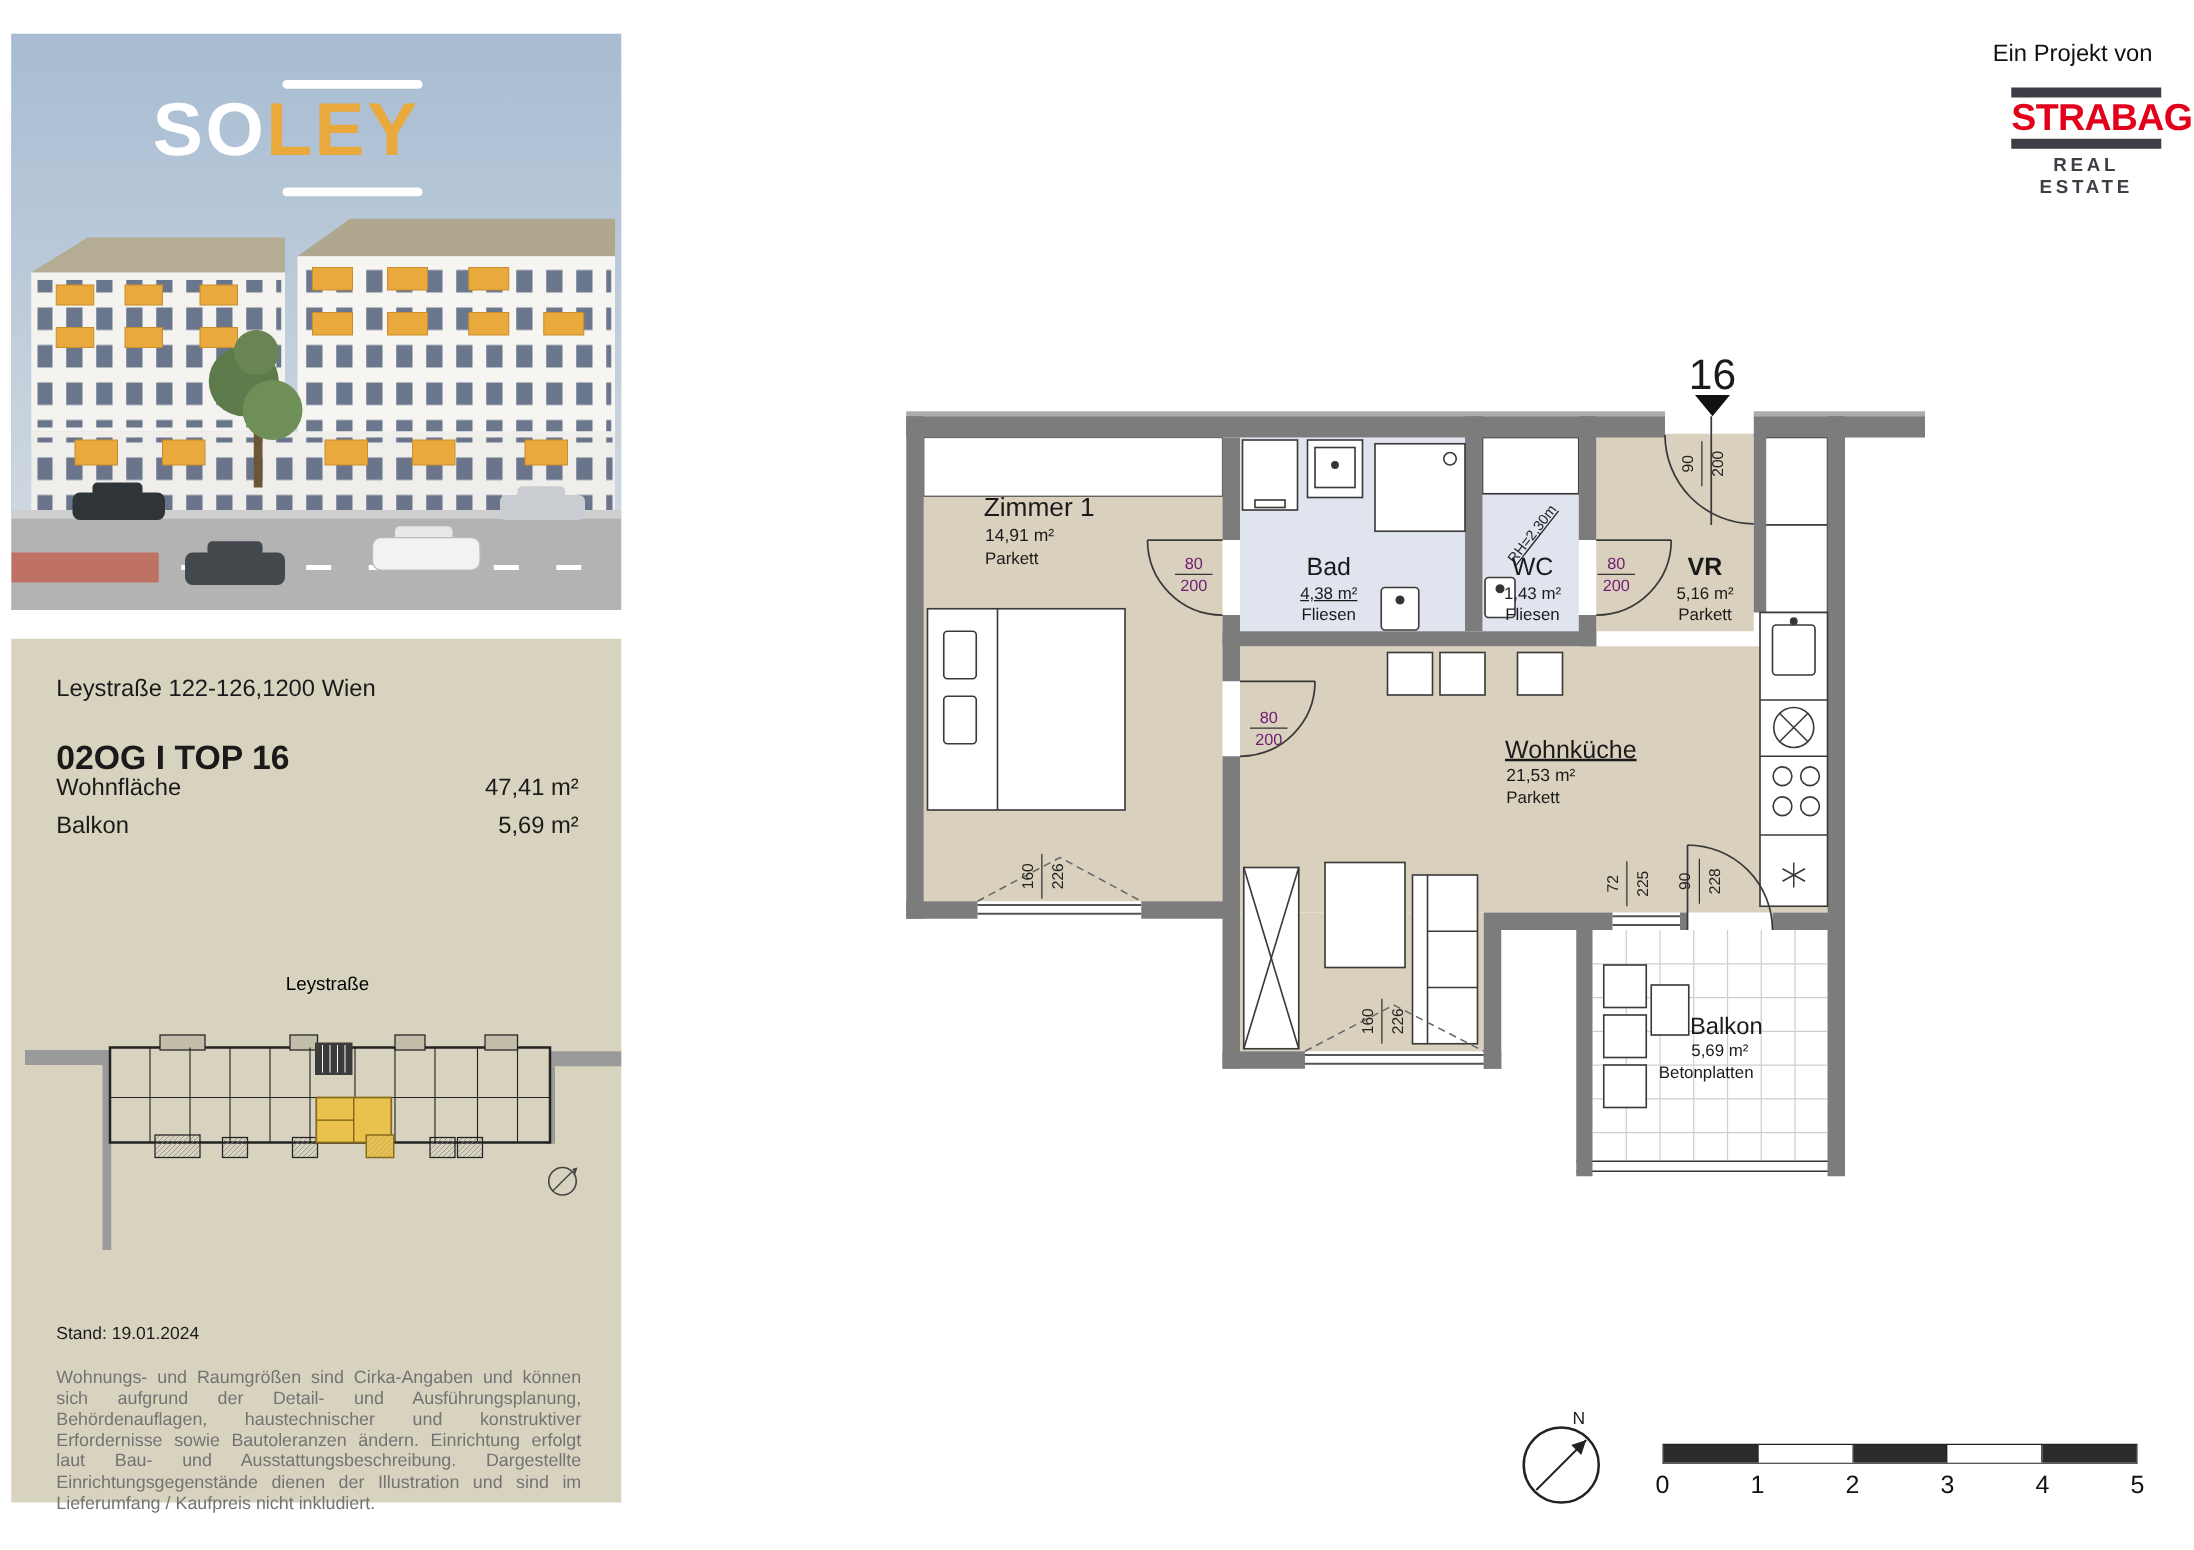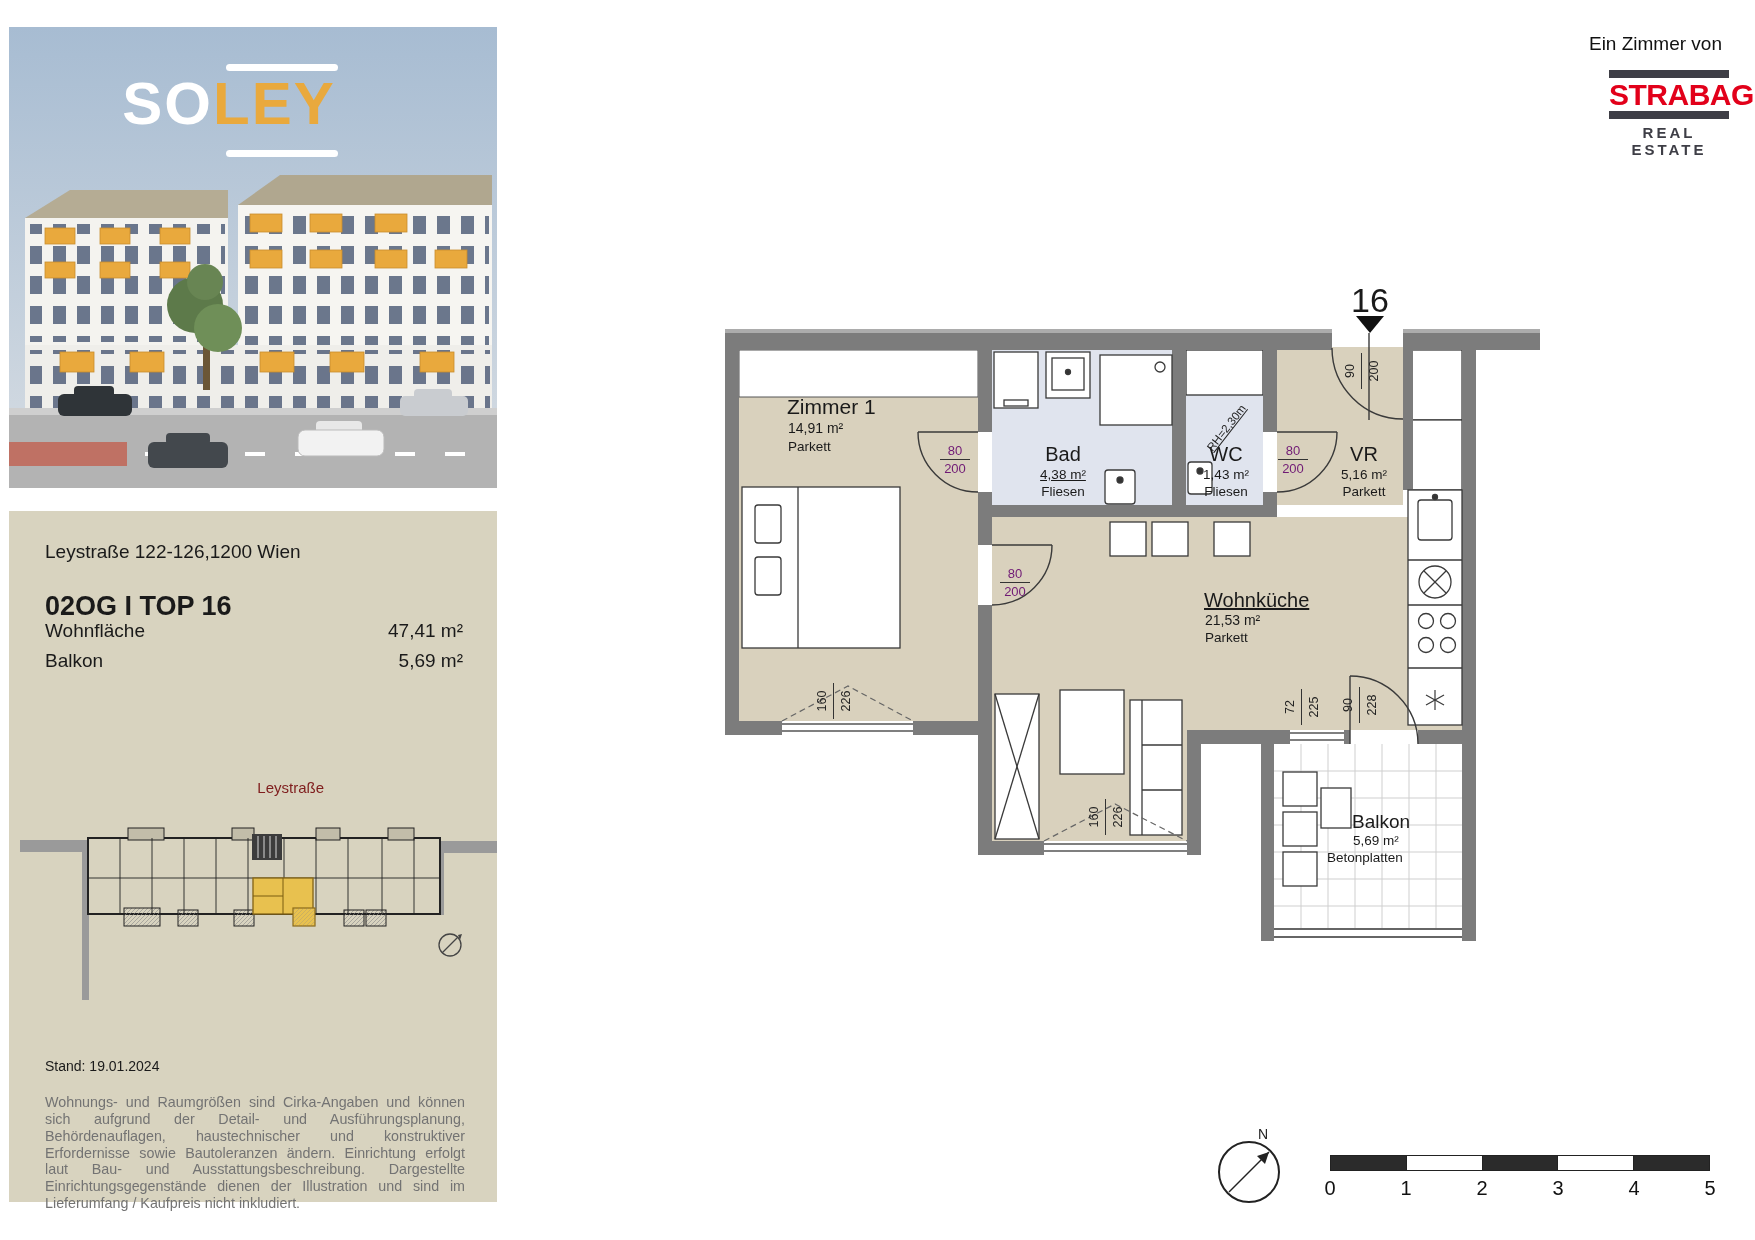--- a/index.html
+++ b/index.html
@@ -16,21 +16,21 @@
   .strabag-box{position:absolute;left:1609px;top:70px;width:120px;text-align:center;}
   .strabag-bar{height:8px;background:#3E3E46;}
   .strabag-name{font-size:30px;font-weight:800;letter-spacing:-0.5px;color:#E2001A;line-height:1.1;}
   .strabag-sub{margin-top:5px;font-size:15px;font-weight:bold;letter-spacing:3px;color:#3E3E46;}
   
   .panel{position:absolute;left:9px;top:511px;width:488px;height:691px;background:#D8D3BF;}
   .addr{position:absolute;left:45px;top:541px;font-size:19px;}
   .unit-title{position:absolute;left:45px;top:591px;font-size:27px;font-weight:bold;}
   .mlabel{position:absolute;left:45px;font-size:19px;}
   .mvalue{position:absolute;left:245px;width:218px;text-align:right;font-size:19px;}
-  .street-lbl{position:absolute;left:200px;top:779px;width:124px;text-align:right;font-size:15px;color:#7f1d1d;}
+  .street-lbl{position:absolute;left:200px;top:779px;width:124px;text-align:center;font-size:15px;color:#000000;}
   .stand{position:absolute;left:45px;top:1058px;font-size:14px;}
   .disclaimer{position:absolute;left:45px;top:1094px;width:420px;font-size:14.3px;line-height:1.18;
               text-align:justify;color:#737373;}
   
   .rt-title{font-size:20px;} .rt-sub{font-size:13.5px;}
   .lbl{position:absolute;color:#1a1a1a;white-space:nowrap;}
   .ctr{text-align:center;}
   .unit16{position:absolute;left:1340px;top:281px;width:60px;text-align:center;font-size:34px;}
   .tri{position:absolute;left:1356px;top:316px;width:0;height:0;border-left:14px solid transparent;
        border-right:14px solid transparent;border-top:17px solid #111;}
@@ -126,21 +126,21 @@
           <rect x="148" y="442" width="80" height="26" rx="6" fill="#43484d"></rect>
       </g>
     </svg>
   </div>
   <div class="logo-bar" style="top:64px;"></div>
   <div class="logo-text">
     <span class="logo-so">SO</span><span class="logo-ley">LEY</span>
   </div>
   <div class="logo-bar" style="top:150px;"></div>
 
-  <div class="credit">Ein Zimmer von</div>
+  <div class="credit">Ein Projekt von</div>
   <div class="strabag-box">
     <div class="strabag-bar"></div>
     <div class="strabag-name">STRABAG</div>
     <div class="strabag-bar"></div>
     <div class="strabag-sub">REAL ESTATE</div>
   </div>
 
   <div class="panel"></div>
   <div class="addr">Leystraße 122-126,1200 Wien</div>
   <div class="unit-title">02OG I TOP 16</div>
@@ -360,21 +360,21 @@
   <div class="lbl rt-sub" style="left:788px;top:439px;">Parkett</div>
 
   <div class="lbl rt-title ctr" style="left:1018px;top:443px;width:90px;">Bad</div>
   <div class="lbl rt-sub ctr" style="left:1018px;top:467px;width:90px;text-decoration:underline;">4,38 m²</div>
   <div class="lbl rt-sub ctr" style="left:1018px;top:484px;width:90px;">Fliesen</div>
 
   <div class="lbl rt-title ctr" style="left:1181px;top:443px;width:90px;">WC</div>
   <div class="lbl rt-sub ctr" style="left:1181px;top:467px;width:90px;">1,43 m²</div>
   <div class="lbl rt-sub ctr" style="left:1181px;top:484px;width:90px;">Fliesen</div>
 
-  <div class="lbl rt-title ctr" style="left:1320px;top:443px;width:88px;">VR</div>
+  <div class="lbl rt-title ctr" style="left:1320px;top:443px;width:88px;font-weight:bold;">VR</div>
   <div class="lbl rt-sub ctr" style="left:1320px;top:467px;width:88px;">5,16 m²</div>
   <div class="lbl rt-sub ctr" style="left:1320px;top:484px;width:88px;">Parkett</div>
 
   <div class="lbl rt-title" style="left:1204px;top:589px;text-decoration:underline;">Wohnküche</div>
   <div class="lbl" style="left:1205px;top:612px;font-size:14px;">21,53 m²</div>
   <div class="lbl rt-sub" style="left:1205px;top:630px;">Parkett</div>
 
   <div class="lbl" style="left:1352px;top:811px;font-size:19px;">Balkon</div>
   <div class="lbl rt-sub" style="left:1353px;top:833px;">5,69 m²</div>
   <div class="lbl rt-sub" style="left:1327px;top:850px;">Betonplatten</div>

